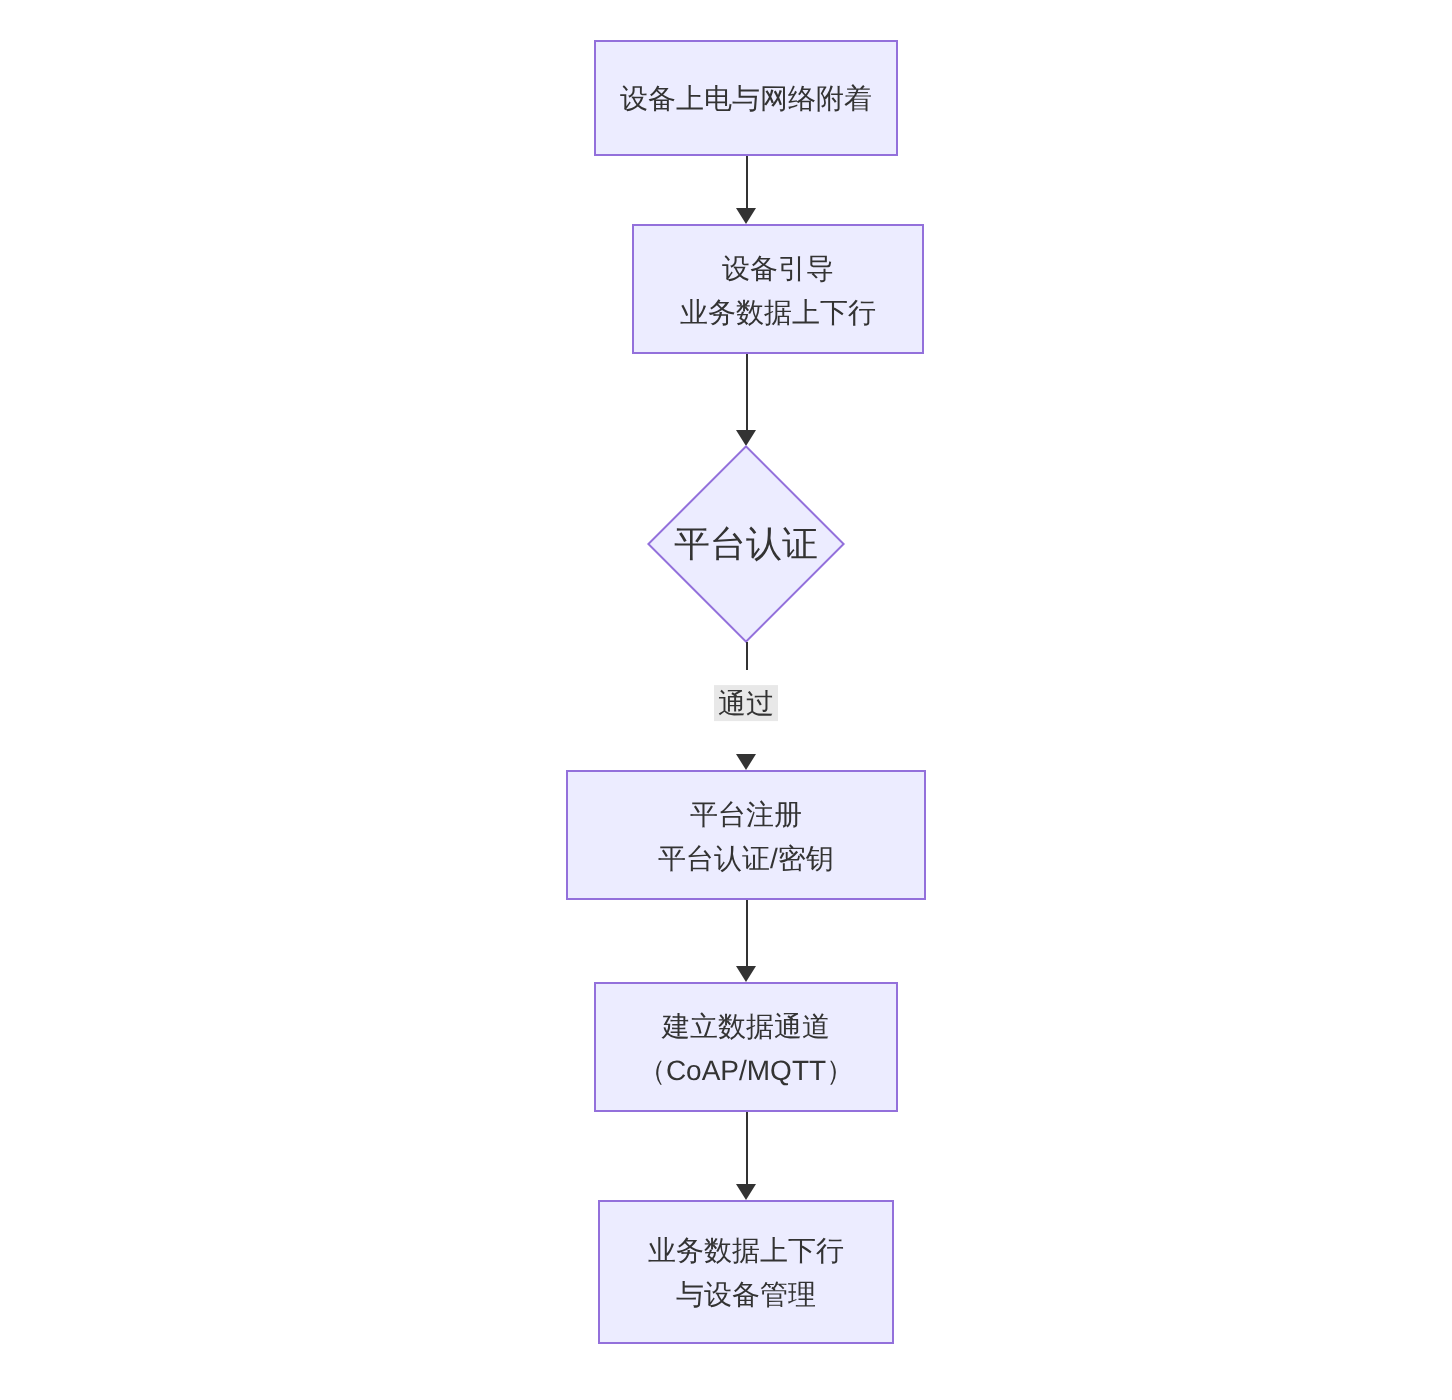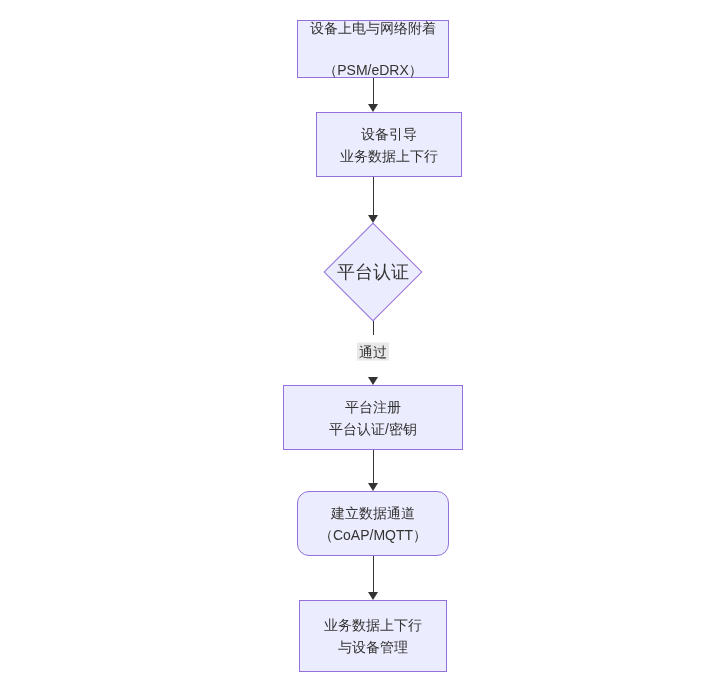--- a/index.html
+++ b/index.html
@@ -38,21 +38,21 @@
     text-align: center;
     display: flex;
     flex-direction: column;
     justify-content: center;
     align-items: center;
     flex-shrink: 0;
   }
   .n1 { width: 152px; height: 58px; gap: 20px; }
   .n2 { width: 146px; height: 65px; margin-left: 32px; }
   .n3 { width: 180px; height: 65px; }
-  .n4 { width: 152px; height: 65px; border-radius: 12px; }
+  .n4 { width: 152px; height: 65px; }
   .n5 { width: 148px; height: 72px; }
   .node-line { white-space: nowrap; }
 
   .connector {
     position: relative;
     display: flex;
     flex-direction: column;
     align-items: center;
     flex-shrink: 0;
     width: 20px;
@@ -118,21 +118,20 @@
   }
 </style>
 </head>
 <body>
 
 <div class="canvas">
   <div class="flow-column">
 
     <div class="node n1">
       <div class="node-line">设备上电与网络附着</div>
-      <div class="node-line">（PSM/eDRX）</div>
     </div>
 
     <div class="connector c1">
       <div class="cline"></div>
       <div class="carrow"></div>
     </div>
 
     <div class="node n2">
       <div class="node-line">设备引导</div>
       <div class="node-line">业务数据上下行</div>

